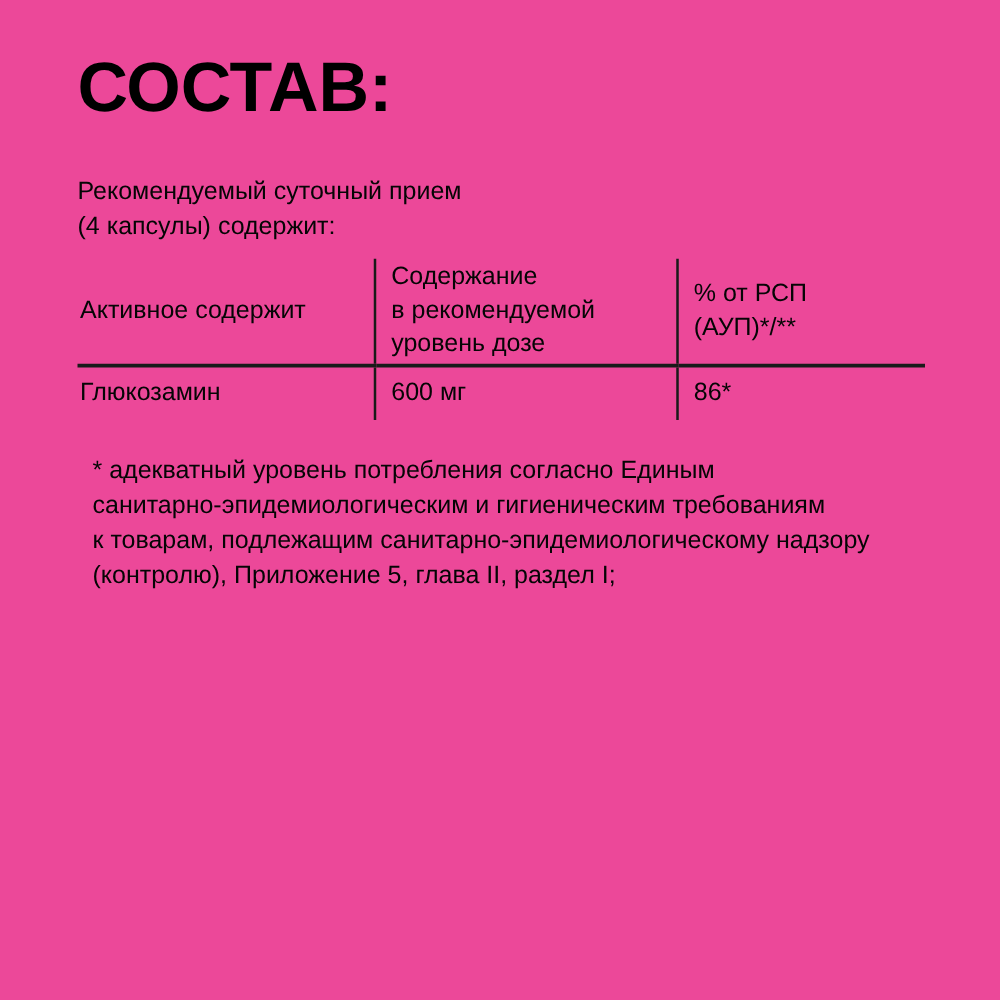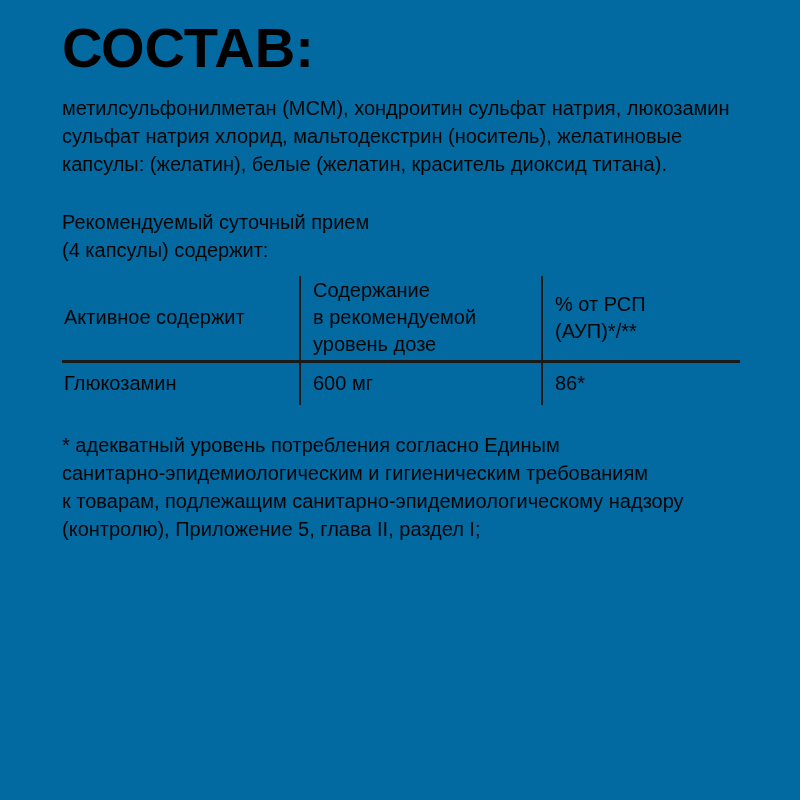--- a/index.html
+++ b/index.html
@@ -4,46 +4,46 @@
 <style>
   html, body {
     margin: 0;
     padding: 0;
     background: #ffffff;
   }
   .page {
     position: relative;
     width: 800px;
     height: 800px;
-    background: #0369a1;
+    background: #ec4899;
     color: #000000;
     font-family: "Liberation Sans", sans-serif;
     box-sizing: border-box;
-    padding: 20px 40px 0 62px;
+    padding: 42px 40px 0 62px;
     overflow: hidden;
   }
   .title {
     margin: 0;
     font-size: 56px;
     line-height: 56px;
     font-weight: bold;
     letter-spacing: 0px;
     color: #000000;
   }
   .bodytext {
     font-size: 20px;
     line-height: 28px;
     white-space: pre;
     color: #050505;
   }
   .ingredients {
     margin-top: 18px;
   }
   .intro {
-    margin-top: 30px;
+    margin-top: 41px;
   }
   table.comp {
     margin-top: 12px;
     border-collapse: collapse;
     table-layout: fixed;
     width: 678px;
   }
   table.comp th, table.comp td {
     font-size: 20px;
     line-height: 27px;
@@ -62,35 +62,33 @@
   table.comp thead th {
     border-bottom: 3px solid #1a1a1a;
     padding-top: 1px;
     padding-bottom: 2px;
   }
   table.comp tbody tr.sep td {
     border-bottom: 3px solid #1a1a1a;
   }
   .footnotes {
     margin-top: 26px;
+    margin-left: 12px;
   }
   .footnote {
     margin: 0;
   }
 </style>
 </head>
 <body>
 
 <div class="page">
 
   <h1 class="title">СОСТАВ:</h1>
 
-  <div class="bodytext ingredients">метилсульфонилметан (МСМ), хондроитин сульфат натрия, люкозамин
-сульфат натрия хлорид, мальтодекстрин (носитель), желатиновые
-капсулы: (желатин), белые (желатин, краситель диоксид титана).</div>
 
   <div class="bodytext intro">Рекомендуемый суточный прием
 (4 капсулы) содержит:</div>
 
   <table class="comp">
     <colgroup>
       <col style="width:238px">
       <col style="width:242px">
       <col style="width:198px">
     </colgroup>

